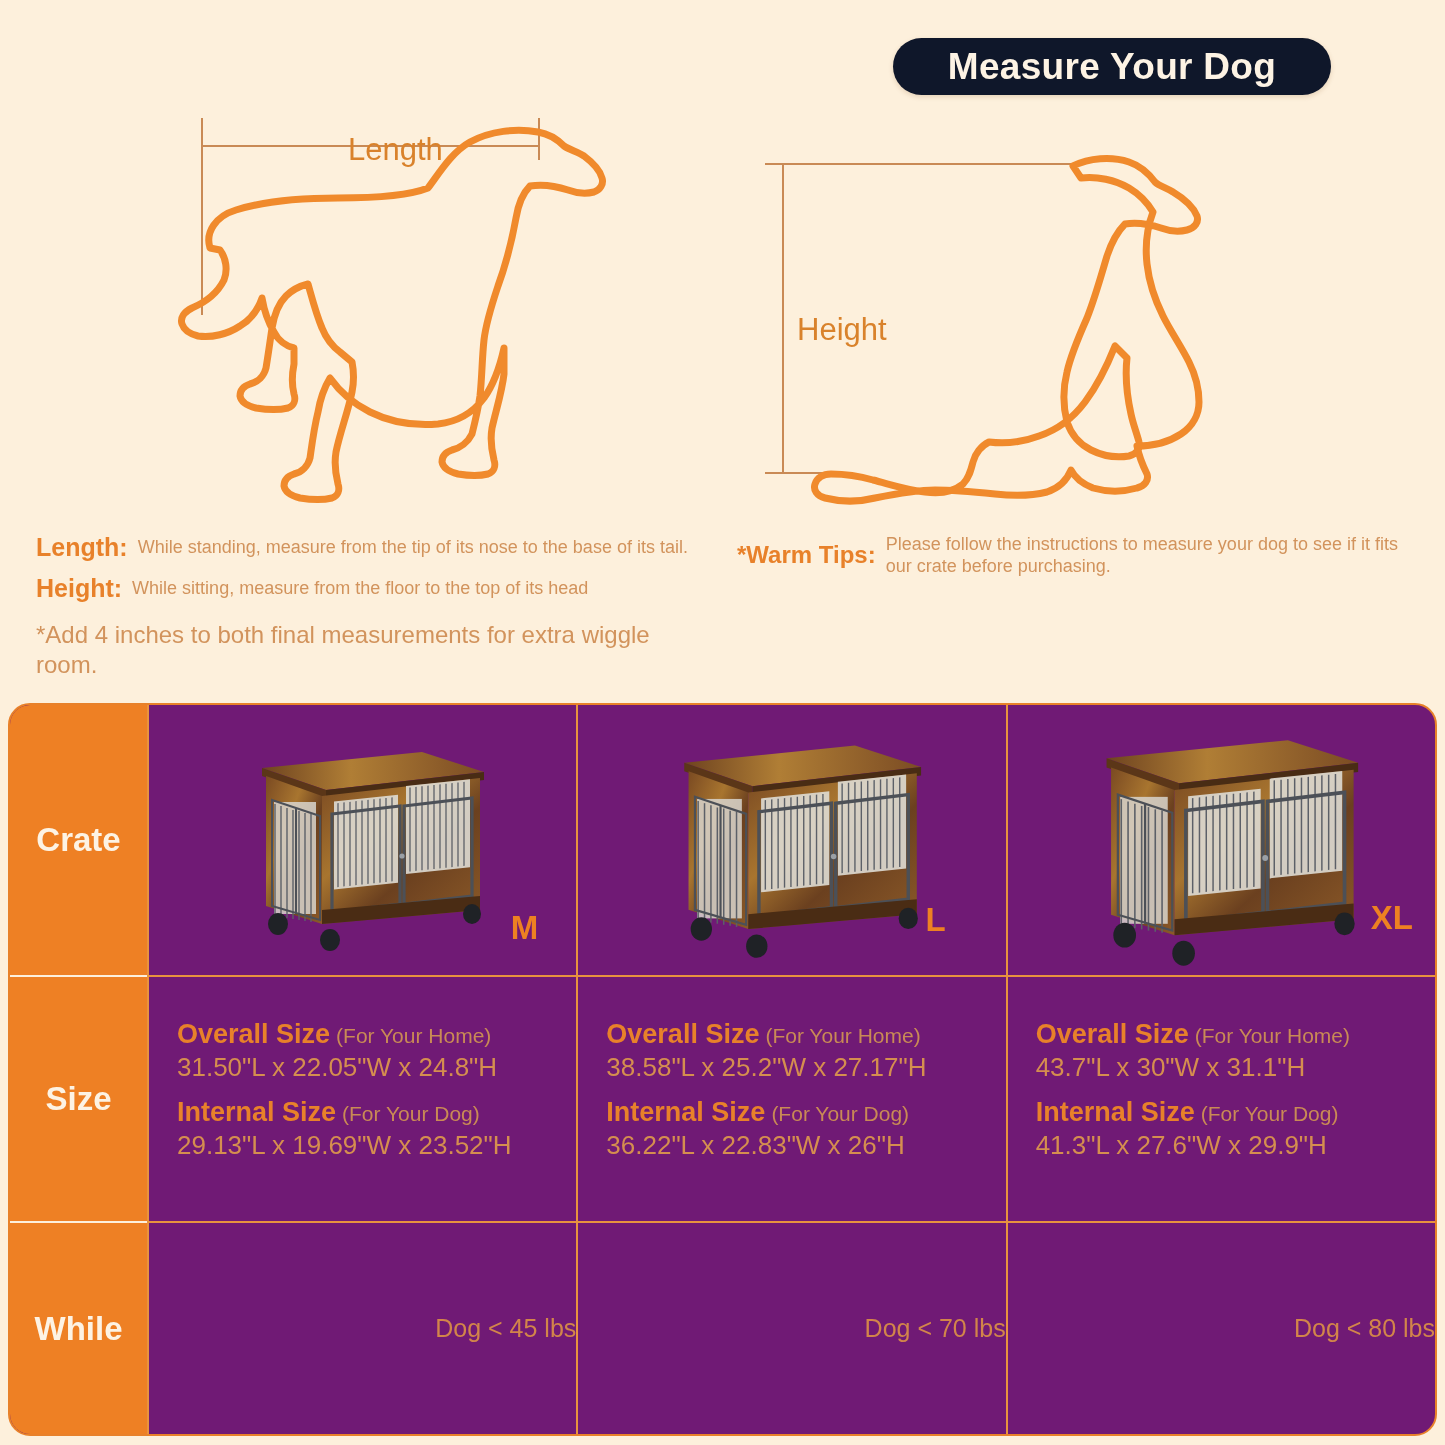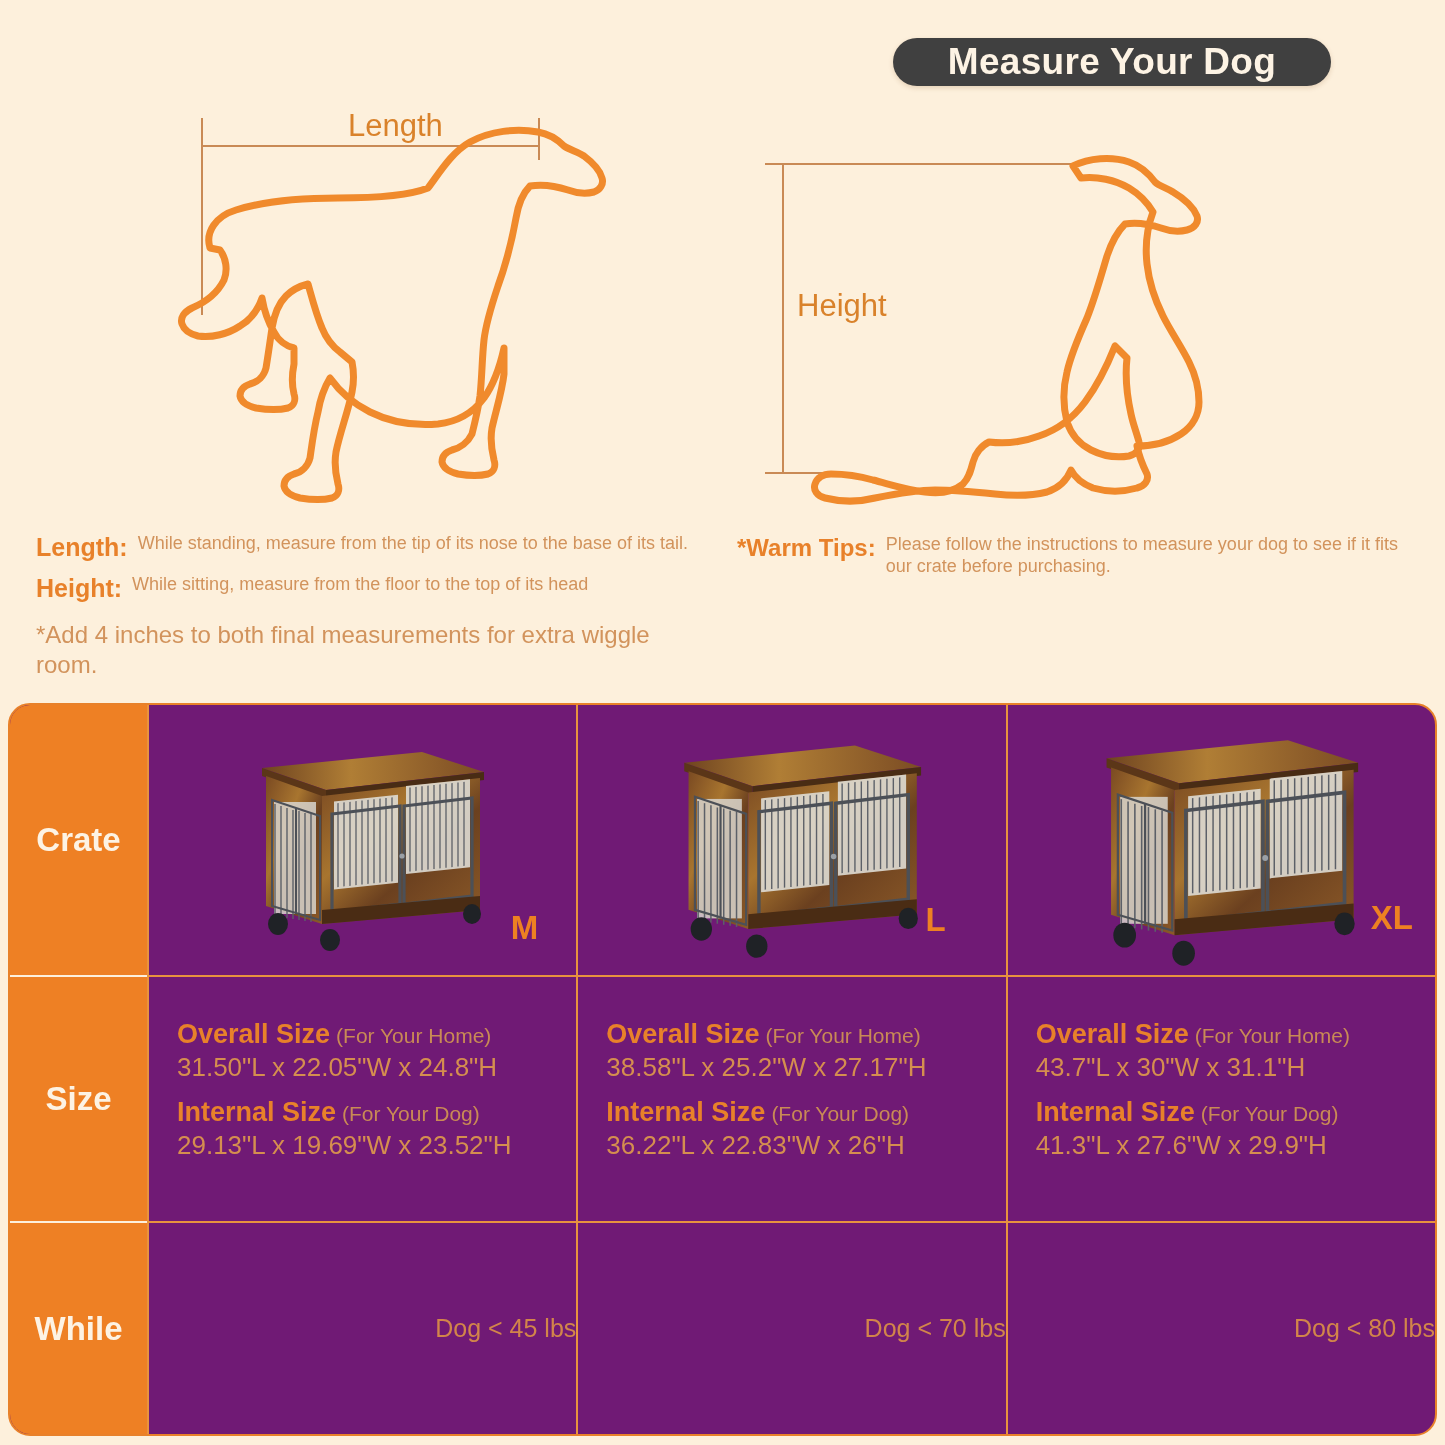--- a/index.html
+++ b/index.html
@@ -20,22 +20,22 @@
     position: relative;
     width: 1445px;
     height: 700px;
   }
 
   .title-badge {
     position: absolute;
     left: 893px;
     top: 38px;
     width: 438px;
-    height: 48px;
-    background: #404040;
+    height: 57px;
+    background: #0f172a;
     border-radius: 33px;
     display: flex;
     align-items: center;
     justify-content: center;
     box-shadow: 0 2px 5px rgba(120,70,20,0.18);
   }
   .title-badge span {
     color: #FDF3E4;
     font-size: 37px;
     font-weight: bold;
@@ -49,40 +49,41 @@
   .dog-panel.left  { left: 150px; top: 100px;  width: 470px; height: 410px; }
   .dog-panel.right { left: 755px; top: 140px;  width: 470px; height: 370px; }
 
   .dog-svg { display: block; width: 100%; height: 100%; overflow: visible; }
 
   .meas-label {
     position: absolute;
     color: #D9822B;
     font-size: 31px;
     font-family: "Liberation Sans", sans-serif;
+    margin-top: 24px;
   }
   .meas-label.length { left: 348px; top: 108px; }
   .meas-label.height { left: 797px; top: 288px; }
 
   
   .desc-left {
     position: absolute;
     left: 36px;
     top: 532px;
     width: 670px;
   }
   .desc-right {
     position: absolute;
     left: 737px;
     top: 533px;
     width: 690px;
   }
   .desc-row {
     display: flex;
-    align-items: flex-start;
+    align-items: center;
     margin-bottom: 10px;
   }
   .desc-key {
     color: #E8812A;
     font-size: 25px;
     font-weight: bold;
     white-space: nowrap;
     flex: 0 0 auto;
     line-height: 1.24;
   }

